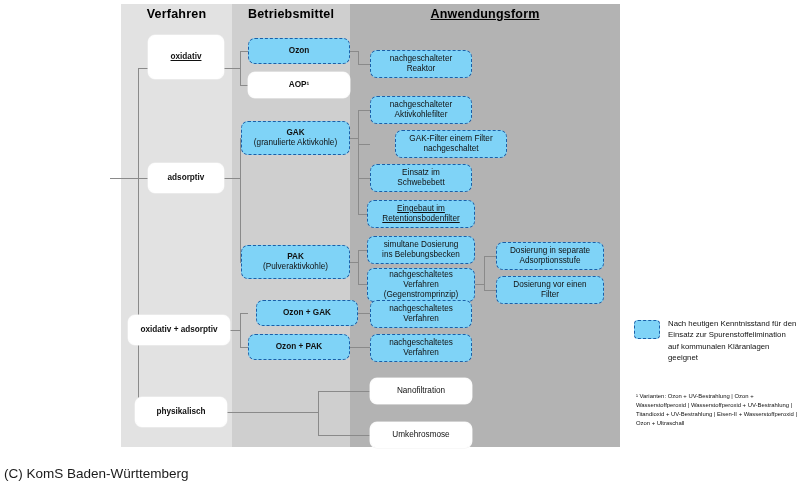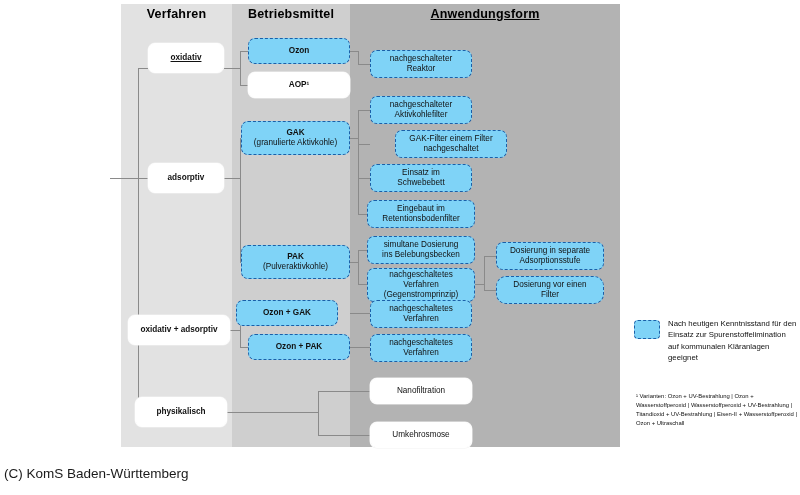--- a/index.html
+++ b/index.html
@@ -153,21 +153,21 @@
 
   <div class="ln-h" style="left:472px; top:284px; width:12px;"></div>
   <div class="ln-v" style="left:484px; top:256px; height:34px;"></div>
   <div class="ln-h" style="left:484px; top:256px; width:12px;"></div>
   <div class="ln-h" style="left:484px; top:290px; width:12px;"></div>
 
   <div class="ln-h" style="left:350px; top:313px; width:20px;"></div>
   <div class="ln-h" style="left:350px; top:347px; width:20px;"></div>
 
 
-  <div class="node white" style="left:148px; top:43px; width:76px; height:30px;text-decoration:underline;">
+  <div class="node white" style="left:148px; top:35px; width:76px; height:44px;text-decoration:underline;">
     <span class="ln b">oxidativ</span>
   </div>
   <div class="node white" style="left:148px; top:163px; width:76px; height:30px;">
     <span class="ln b">adsorptiv</span>
   </div>
   <div class="node white" style="left:128px; top:315px; width:102px; height:30px;">
     <span class="ln b">oxidativ + adsorptiv</span>
   </div>
   <div class="node white" style="left:135px; top:397px; width:92px; height:30px;text-align:center;">
     <span class="ln b">physikalisch</span>
@@ -188,21 +188,21 @@
       <span class="ln b">GAK</span>
       <span class="ln">(granulierte  Aktivkohle)</span>
     </span>
   </div>
   <div class="node blue" style="left:241px; top:245px; width:109px; height:34px;">
     <span>
       <span class="ln b">PAK</span>
       <span class="ln">(Pulveraktivkohle)</span>
     </span>
   </div>
-  <div class="node blue" style="left:236px; top:300px; width:102px; height:26px;">
+  <div class="node blue" style="left:256px; top:300px; width:102px; height:26px;">
     <span>
         <span class="ln b">Ozon + GAK</span>
       </span>
   </div>
   <div class="node blue" style="left:248px; top:334px; width:102px; height:26px;">
     <span>
         <span class="ln b">Ozon + PAK</span>
       </span>
   </div>
 
@@ -223,21 +223,21 @@
       <span class="ln">GAK-Filter einem Filter</span>
       <span class="ln">nachgeschaltet</span>
     </span>
   </div>
   <div class="node blue" style="left:370px; top:164px; width:102px; height:28px;">
     <span>
       <span class="ln">Einsatz im</span>
       <span class="ln">Schwebebett</span>
     </span>
   </div>
-  <div class="node blue" style="left:367px; top:200px; width:108px; height:28px;">
+  <div class="node blue" style="left:367px; top:200px; width:108px; height:28px;text-decoration:underline;">
     <span>
       <span class="ln">Eingebaut im</span>
       <span class="ln">Retentionsbodenfilter</span>
     </span>
   </div>
   <div class="node blue" style="left:367px; top:236px; width:108px; height:28px;">
     <span>
       <span class="ln">simultane Dosierung</span>
       <span class="ln">ins Belebungsbecken</span>
     </span>
@@ -271,21 +271,21 @@
         <span class="ln" style="font-weight:normal">Umkehrosmose</span>
       </span>
   </div>
 
   <div class="node blue" style="left:496px; top:242px; width:108px; height:28px;">
     <span>
       <span class="ln">Dosierung in separate</span>
       <span class="ln">Adsorptionsstufe</span>
     </span>
   </div>
-  <div class="node blue" style="left:496px; top:276px; width:108px; height:28px;border-radius:10px;">
+  <div class="node blue" style="left:496px; top:276px; width:108px; height:28px;">
     <span>
       <span class="ln">Dosierung vor einen</span>
       <span class="ln">Filter</span>
     </span>
   </div>
 
   <div id="legend">
     <div id="legend-swatch"></div>
     <div id="legend-text">Nach heutigen Kenntnisstand für den Einsatz zur Spurenstoffelimination auf kommunalen Kläranlagen geeignet</div>
   </div>

